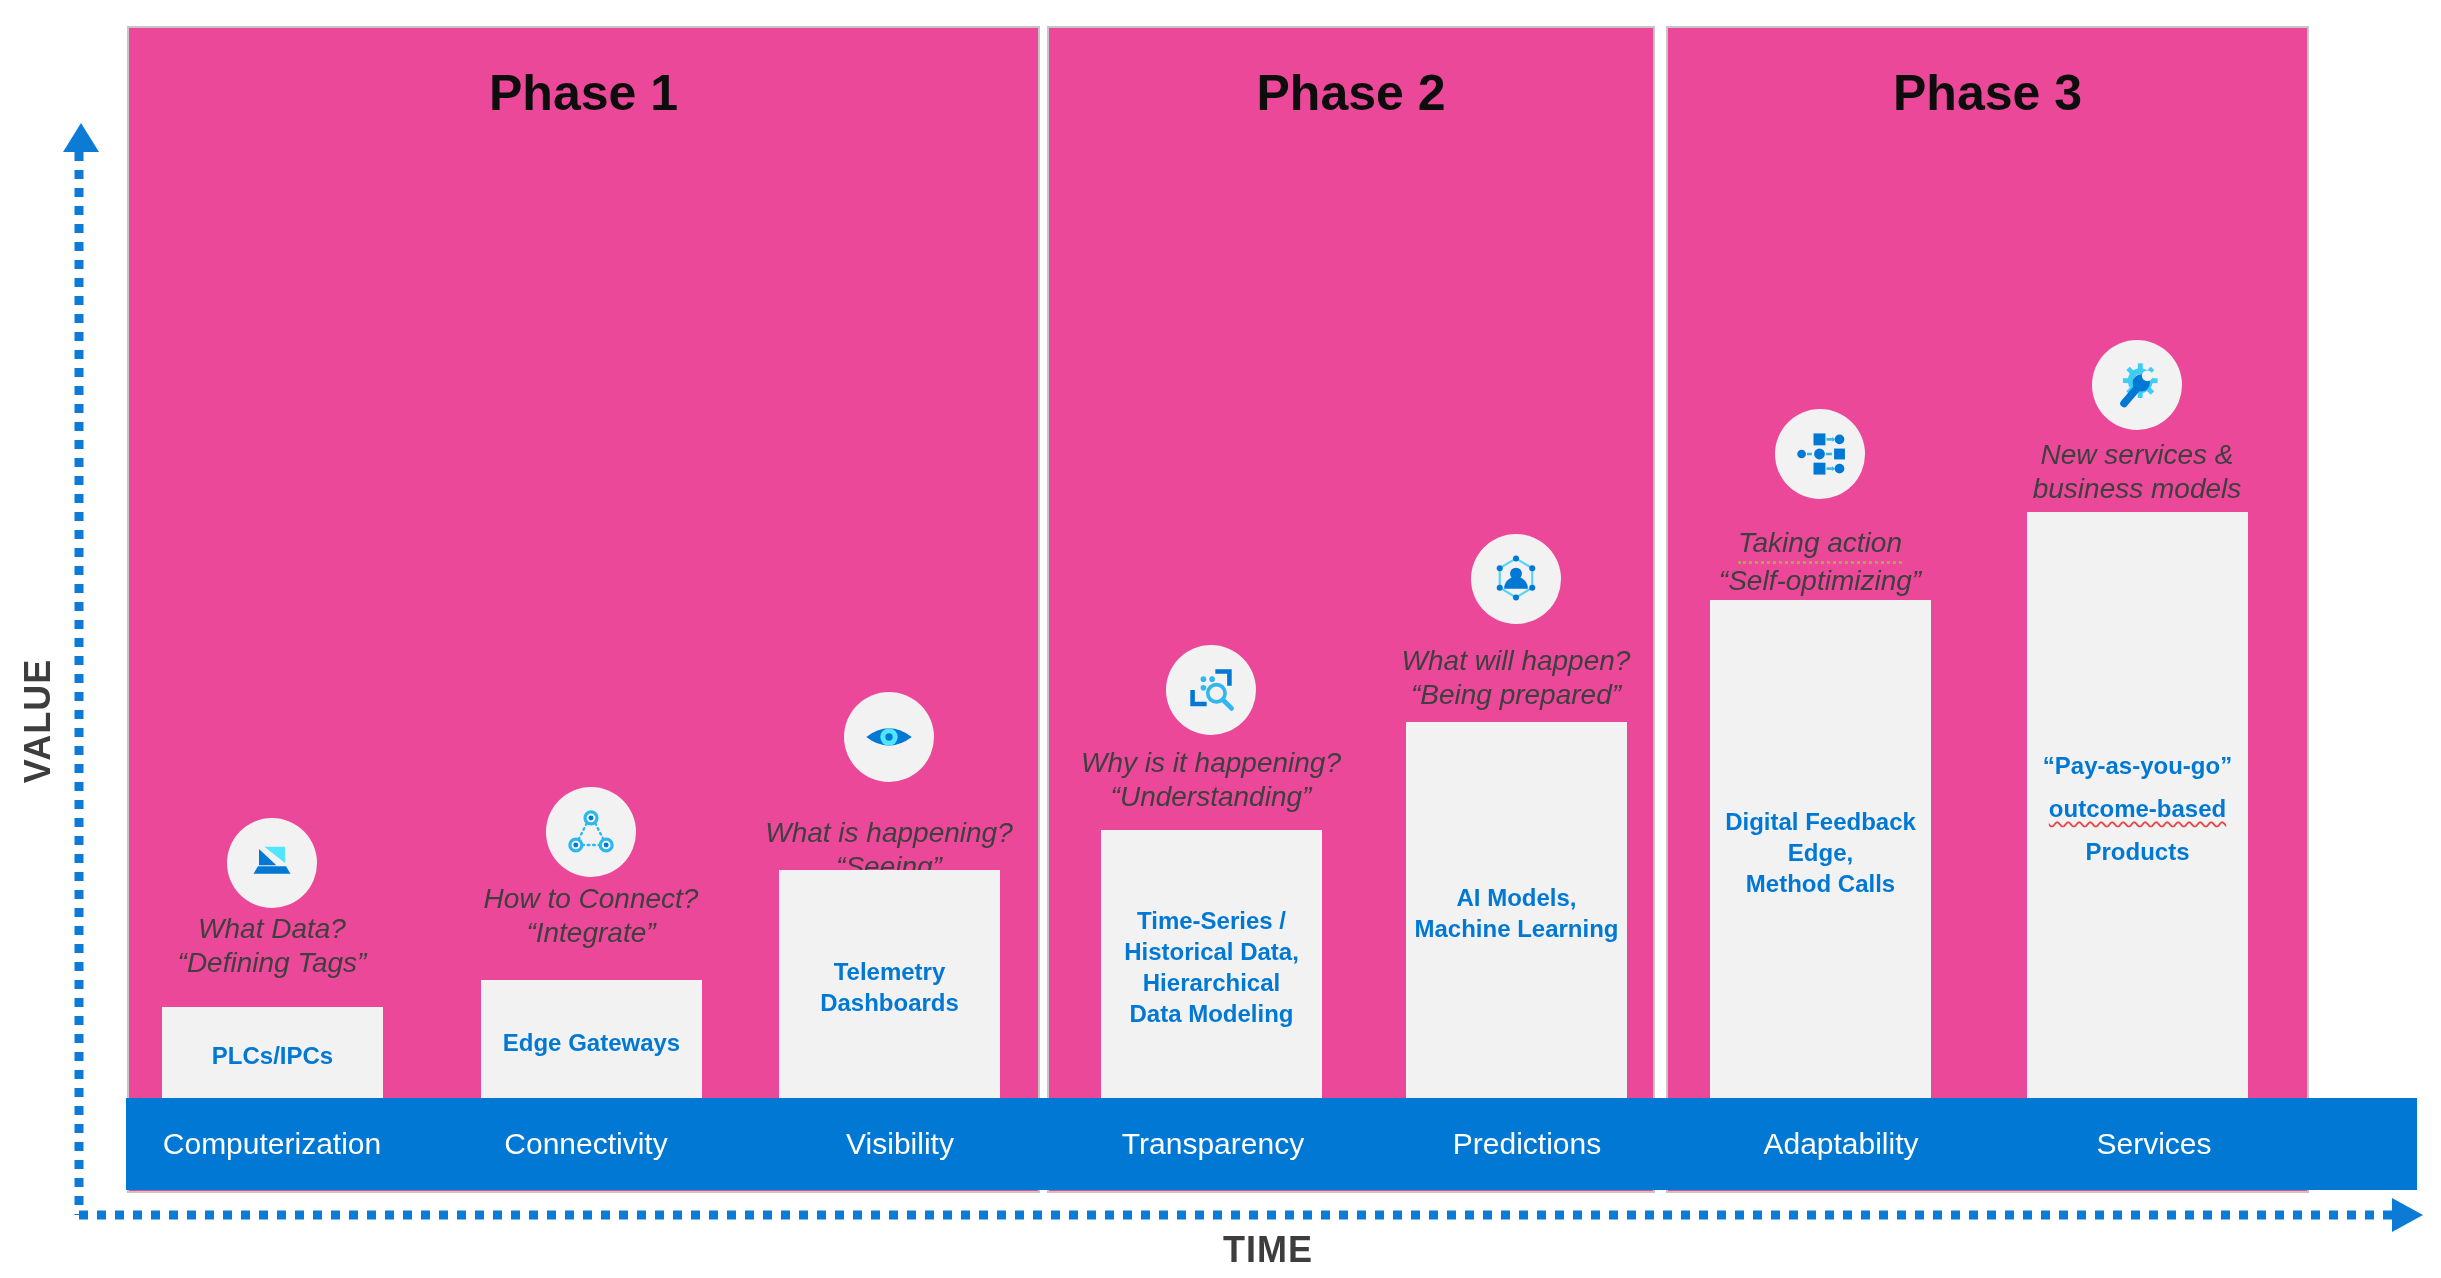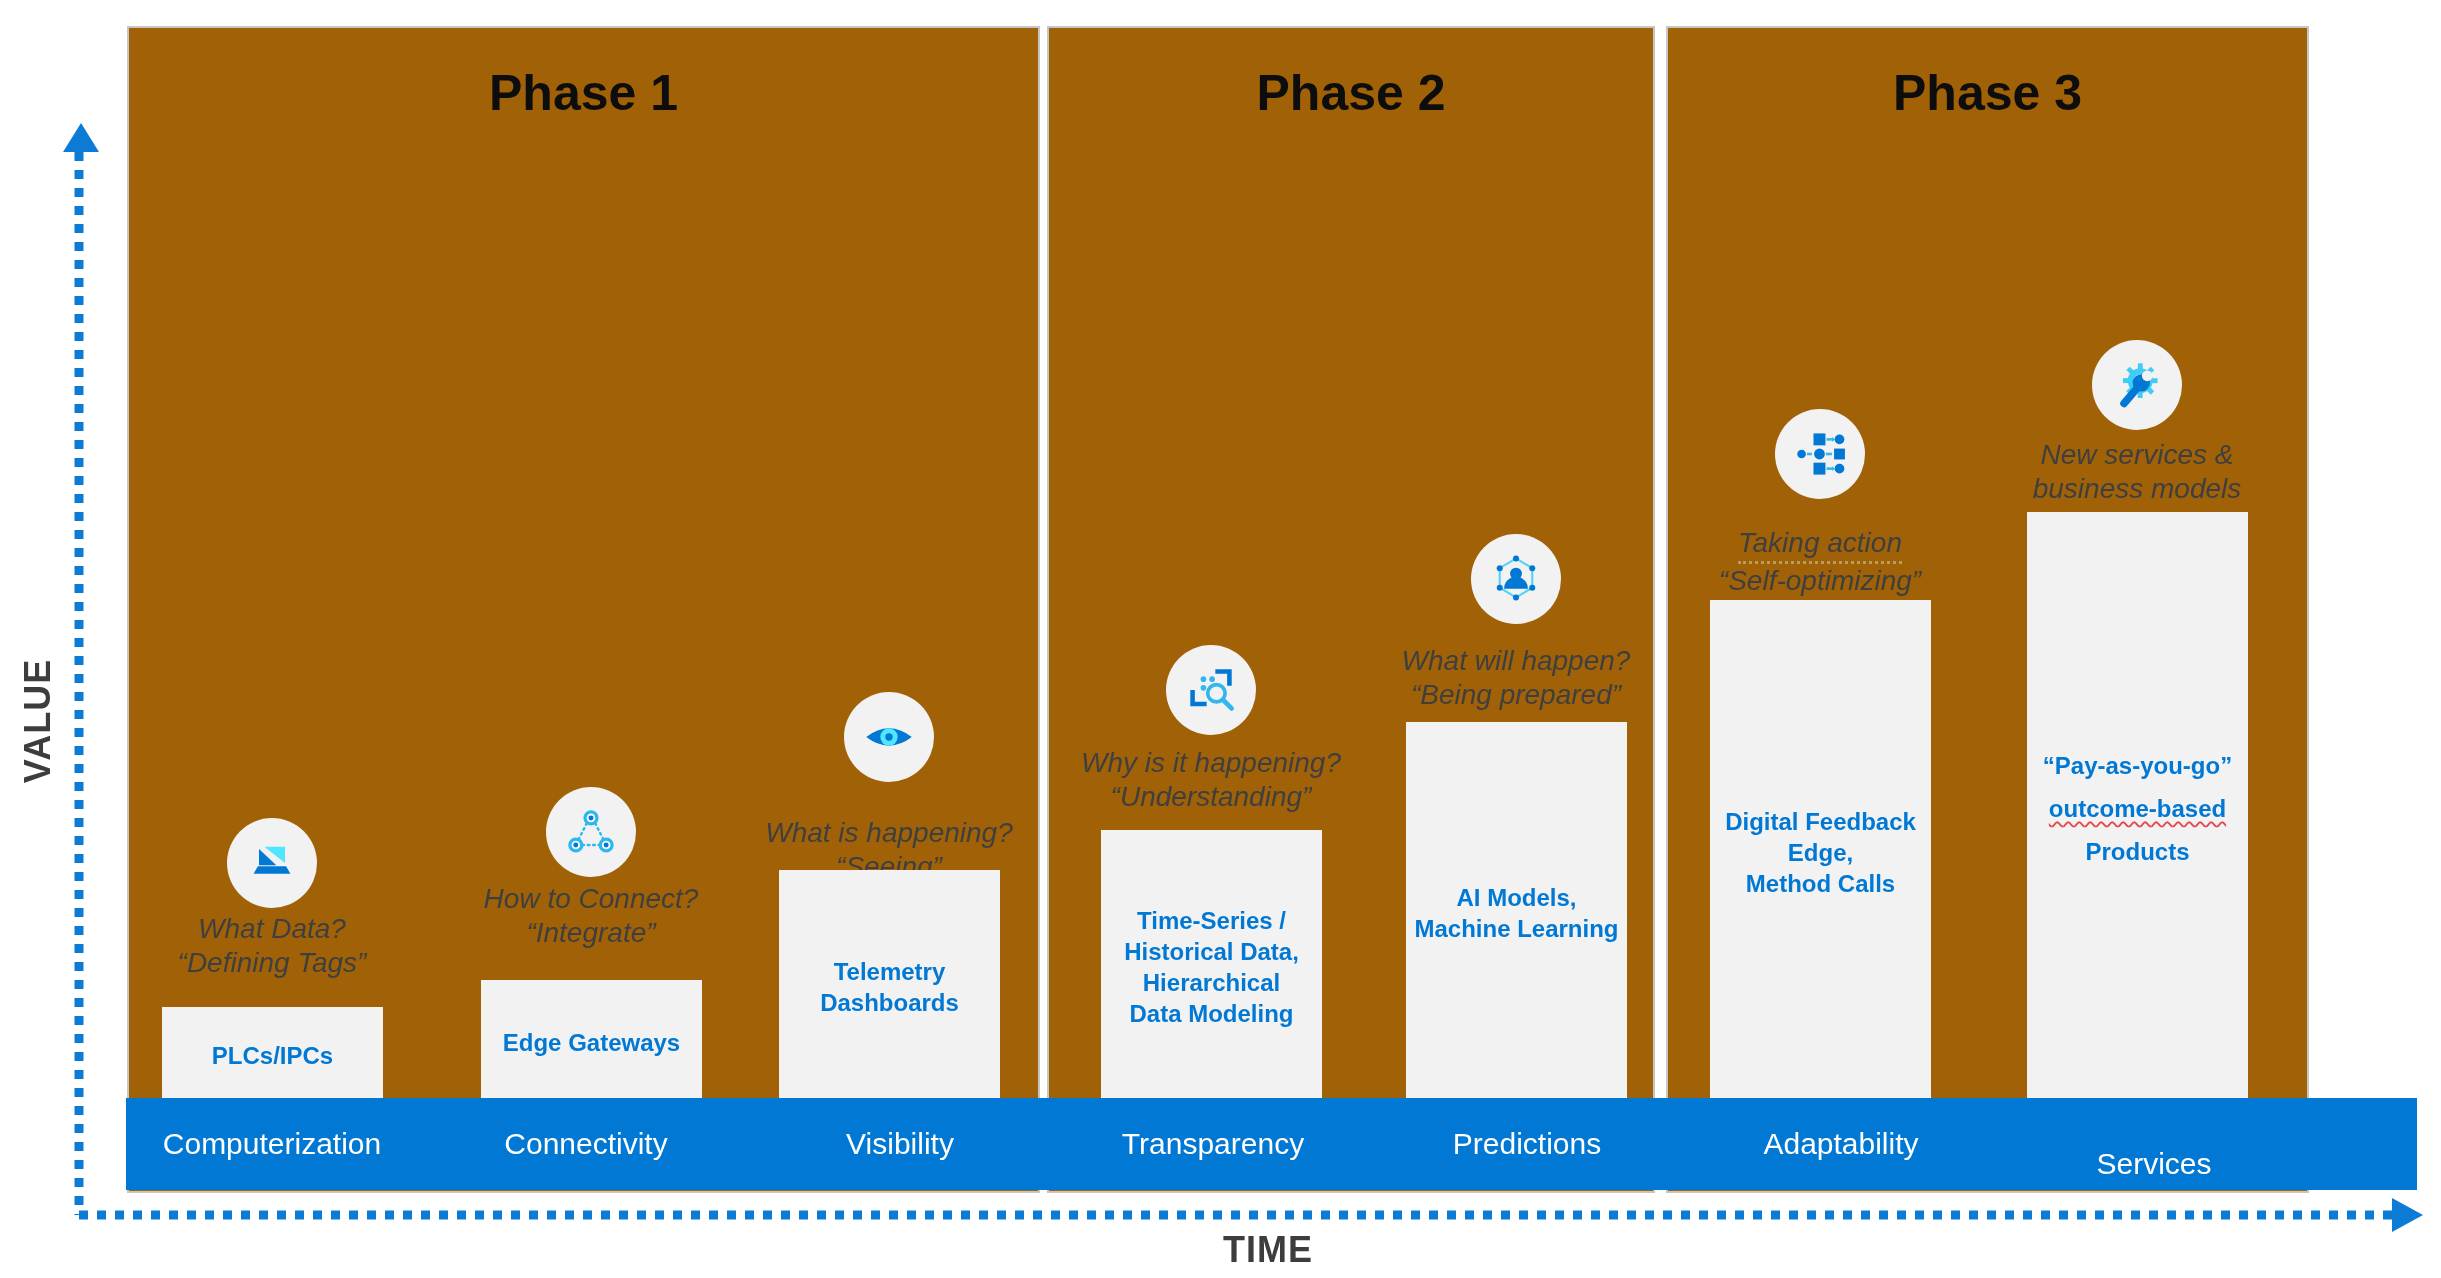--- a/index.html
+++ b/index.html
@@ -1,20 +1,20 @@
 <!DOCTYPE html>
 <html><head>
 <meta charset="utf-8">
 <style>
   html,body{margin:0;padding:0;background:#ffffff;}
   #canvas{
     position:relative;width:2441px;height:1278px;background:#ffffff;overflow:hidden;
     font-family:"Liberation Sans","DejaVu Sans",sans-serif;
   }
-  .box{position:absolute;top:26px;height:1167px;border:2px solid #c6c6c6;background:#a16207;box-sizing:border-box;z-index:0;}
+  .box{position:absolute;top:26px;height:1167px;border:2px solid #c6c6c6;background:#ec4899;box-sizing:border-box;z-index:0;}
   .phase-title{position:absolute;top:36px;left:0;width:100%;text-align:center;font-size:50px;font-weight:600;color:#0d0d0d;}
   .bar{position:absolute;background:#f2f2f2;z-index:1;display:flex;flex-direction:column;justify-content:center;align-items:center;}
   .bar-line{display:block;font-size:24px;font-weight:bold;color:#0078d4;line-height:31px;text-align:center;white-space:nowrap;}
   .question{position:absolute;width:340px;text-align:center;font-size:28px;color:#3f3f3f;line-height:34px;z-index:1;font-style:italic;}
   .q-line{display:block;white-space:nowrap;}
   .icon-circle{position:absolute;width:90px;height:90px;border-radius:50%;background:#f2f2f2;display:flex;align-items:center;justify-content:center;z-index:1;}
   .band{position:absolute;left:126px;top:1098px;width:2291px;height:92px;background:#0078d4;z-index:2;}
   .band-label{position:absolute;top:1098px;height:92px;line-height:92px;width:320px;text-align:center;color:#ffffff;font-size:30px;font-weight:normal;z-index:3;white-space:nowrap;}
   .axes{position:absolute;left:0;top:0;width:2441px;height:1278px;z-index:4;pointer-events:none;}
   .axis-label{position:absolute;font-size:36px;font-weight:600;color:#3d3d3d;letter-spacing:1px;text-align:center;z-index:4;}
@@ -192,21 +192,21 @@
     <span class="bar-line">Products</span>
   </div>
 
   <div class="band"></div>
   <div class="band-label" style="left:112px;">Computerization</div>
   <div class="band-label" style="left:426px;">Connectivity</div>
   <div class="band-label" style="left:740px;">Visibility</div>
   <div class="band-label" style="left:1053px;">Transparency</div>
   <div class="band-label" style="left:1367px;">Predictions</div>
   <div class="band-label" style="left:1681px;">Adaptability</div>
-  <div class="band-label" style="left:1994px;margin-top:20px;">Services</div>
+  <div class="band-label" style="left:1994px;">Services</div>
 
   <svg class="axes" viewBox="0 0 2441 1278">
     <line x1="79" y1="152" x2="79" y2="1215" stroke="#0c7bd6" stroke-width="9" stroke-dasharray="9 9"></line>
     <polygon points="81,123 63,152 99,152" fill="#0c7bd6"></polygon>
     <line x1="79" y1="1215" x2="2392" y2="1215" stroke="#0c7bd6" stroke-width="9" stroke-dasharray="9 9"></line>
     <polygon points="2423,1215 2392,1198 2392,1232" fill="#0c7bd6"></polygon>
   </svg>
   <div class="axis-label" id="value-label">VALUE</div>
   <div class="axis-label" id="time-label">TIME</div>
 

